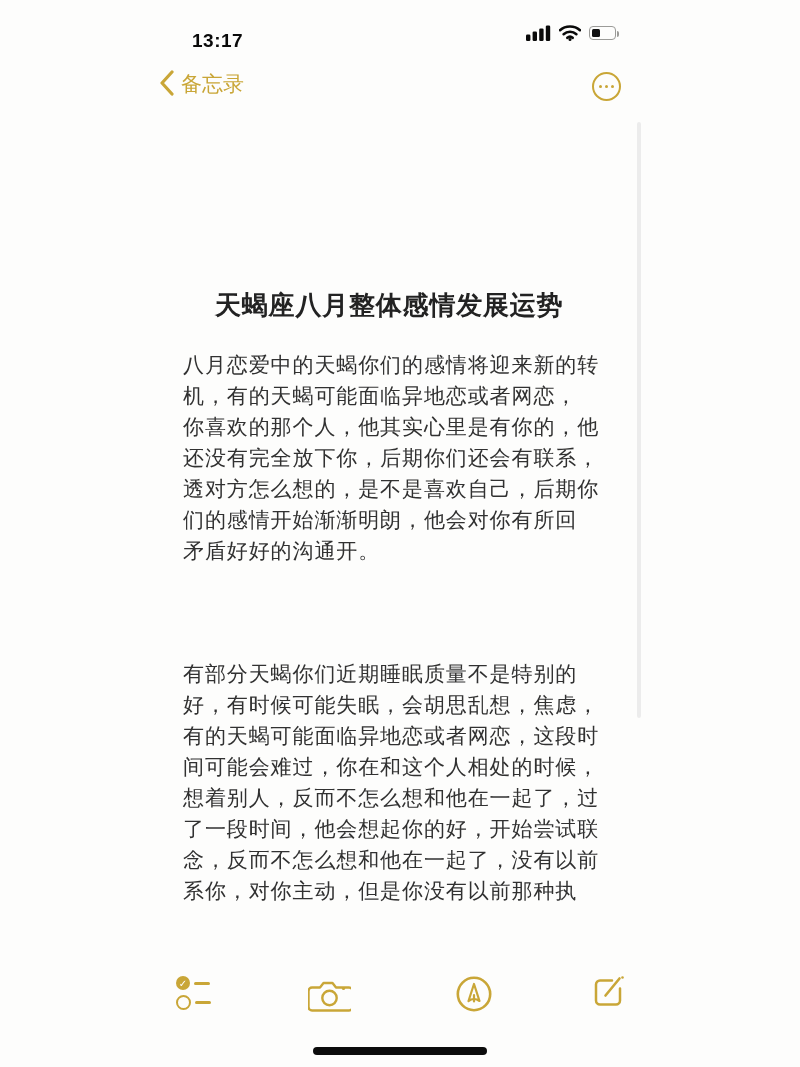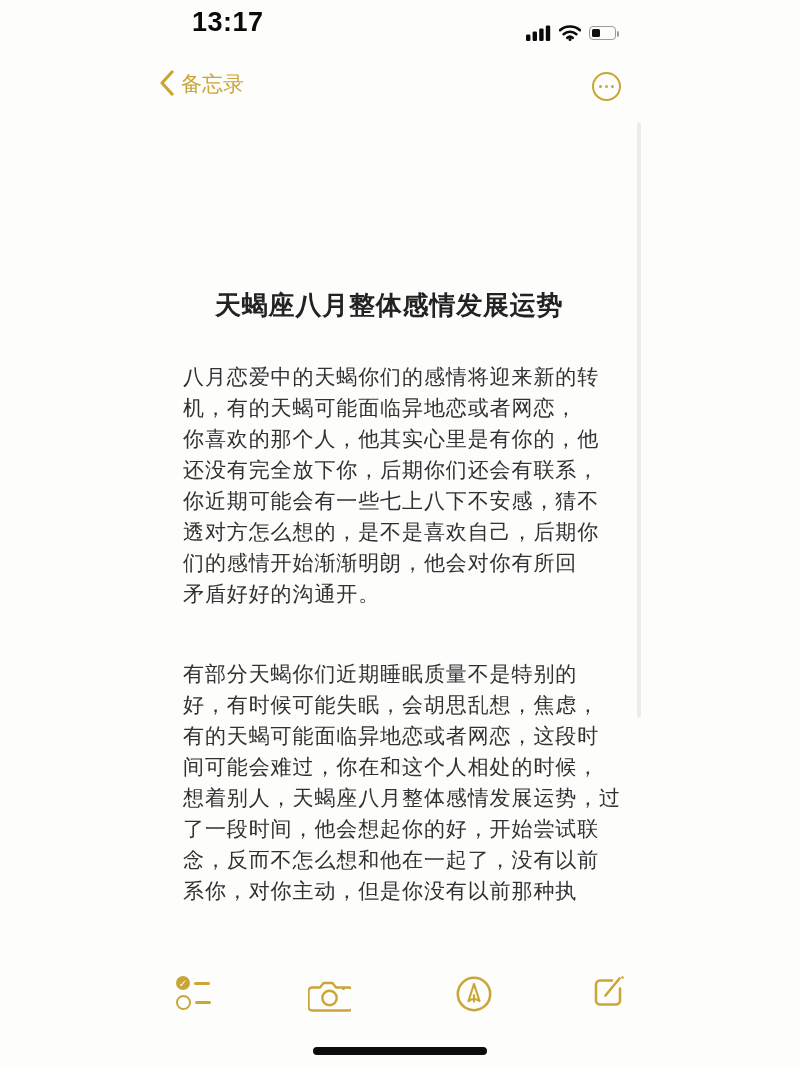--- a/index.html
+++ b/index.html
@@ -7,22 +7,22 @@
     width:800px;height:1067px;
     background:#fdfdfc;
     font-family:"Liberation Sans","DejaVu Sans",sans-serif;
     position:relative;overflow:hidden;
     color:#303030;
   }
   .abs{position:absolute;}
 
   
   .status-time{
-    left:192px;top:7px;
-    font-size:27px;font-weight:700;color:var(--status,#0a0a0a);
+    left:192px;top:30px;
+    font-size:19px;font-weight:700;color:var(--status,#0a0a0a);
     letter-spacing:.5px;
   }
   .status-icons{left:526px;top:24px;width:100px;height:18px;display:flex;align-items:center;gap:8px;color:#0a0a0a;}
   .battery-body{position:relative;width:27px;height:14px;border:1.5px solid #9b9b98;border-radius:4px;box-sizing:border-box;}
   .battery-fill{position:absolute;left:2px;top:2px;height:7px;width:8px;background:#111;border-radius:1.5px;height:calc(100% - 4px);}
   .battery-nub{position:absolute;right:-4px;top:4px;width:2.5px;height:6px;background:#9b9b98;border-radius:0 2px 2px 0;}
 
   
   .back-button{left:160px;top:70px;height:34px;display:flex;gap:7px;color:var(--accent,#c9a637);cursor:pointer;}
   .back-label{font-size:21px;color:var(--accent,#c9a637);}
@@ -36,21 +36,21 @@
   
   .scrollbar{left:637px;top:122px;width:4px;height:596px;background:#ececec;border-radius:2px;}
 
   
   .note-title{
     left:215px;top:288px;
     font-size:26px;font-weight:700;color:#222;
     letter-spacing:.8px;white-space:nowrap;
   }
   .paragraph{left:183px;width:450px;font-size:21px;color:#313131;}
-  .p1{top:349px;margin-top:12px;}
+  .p1{top:349px;}
   .p2{top:658px;}
   .text-line{line-height:31px;letter-spacing:.9px;white-space:nowrap;}
 
   
   .toolbar-button{color:var(--accent,#c9a637);cursor:pointer;}
   .checklist-button{left:176px;top:976px;}
   .camera-button{left:308px;top:979px;}
   .markup-button{left:455px;top:975px;}
   .compose-button{left:592px;top:975px;}
 
@@ -106,31 +106,30 @@
 
 <div class="abs scrollbar"></div>
 
 <div class="abs note-title">天蝎座八月整体感情发展运势</div>
 
 <div class="abs paragraph p1">
     <div class="text-line">八月恋爱中的天蝎你们的感情将迎来新的转</div>
     <div class="text-line">机，有的天蝎可能面临异地恋或者网恋，</div>
     <div class="text-line">你喜欢的那个人，他其实心里是有你的，他</div>
     <div class="text-line">还没有完全放下你，后期你们还会有联系，</div>
-    <div class="text-line">你近期可能会有一些七上八下不安感，猜不</div>
     <div class="text-line">透对方怎么想的，是不是喜欢自己，后期你</div>
     <div class="text-line">们的感情开始渐渐明朗，他会对你有所回</div>
     <div class="text-line">矛盾好好的沟通开。</div>
   </div>
 <div class="abs paragraph p2">
     <div class="text-line">有部分天蝎你们近期睡眠质量不是特别的</div>
     <div class="text-line">好，有时候可能失眠，会胡思乱想，焦虑，</div>
     <div class="text-line">有的天蝎可能面临异地恋或者网恋，这段时</div>
     <div class="text-line">间可能会难过，你在和这个人相处的时候，</div>
-    <div class="text-line">想着别人，天蝎座八月整体感情发展运势，过</div>
+    <div class="text-line">想着别人，反而不怎么想和他在一起了，过</div>
     <div class="text-line">了一段时间，他会想起你的好，开始尝试联</div>
     <div class="text-line">念，反而不怎么想和他在一起了，没有以前</div>
     <div class="text-line">系你，对你主动，但是你没有以前那种执</div>
   </div>
 
 <div class="abs toolbar-button checklist-button">
   <span>
     <div class="check-row">
         <span class="check-circle-filled">✓</span>
         <span class="check-dash"></span>

